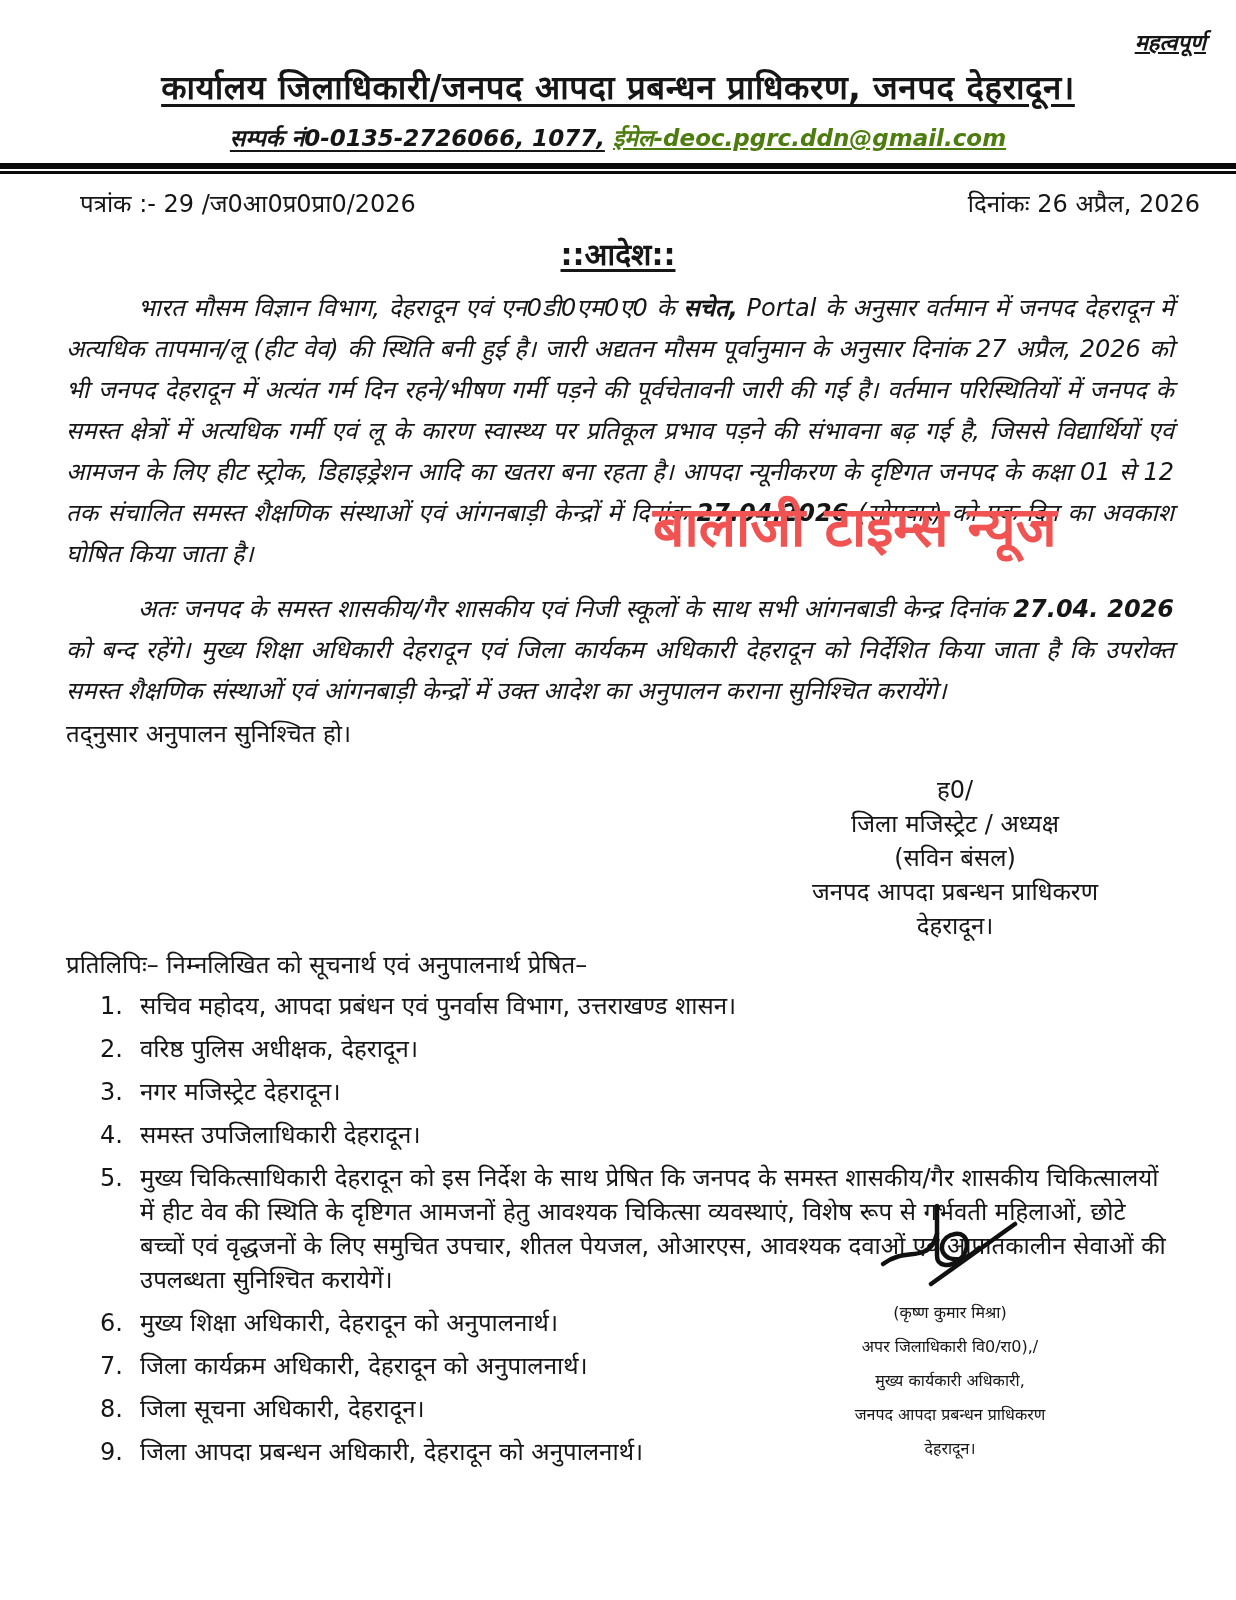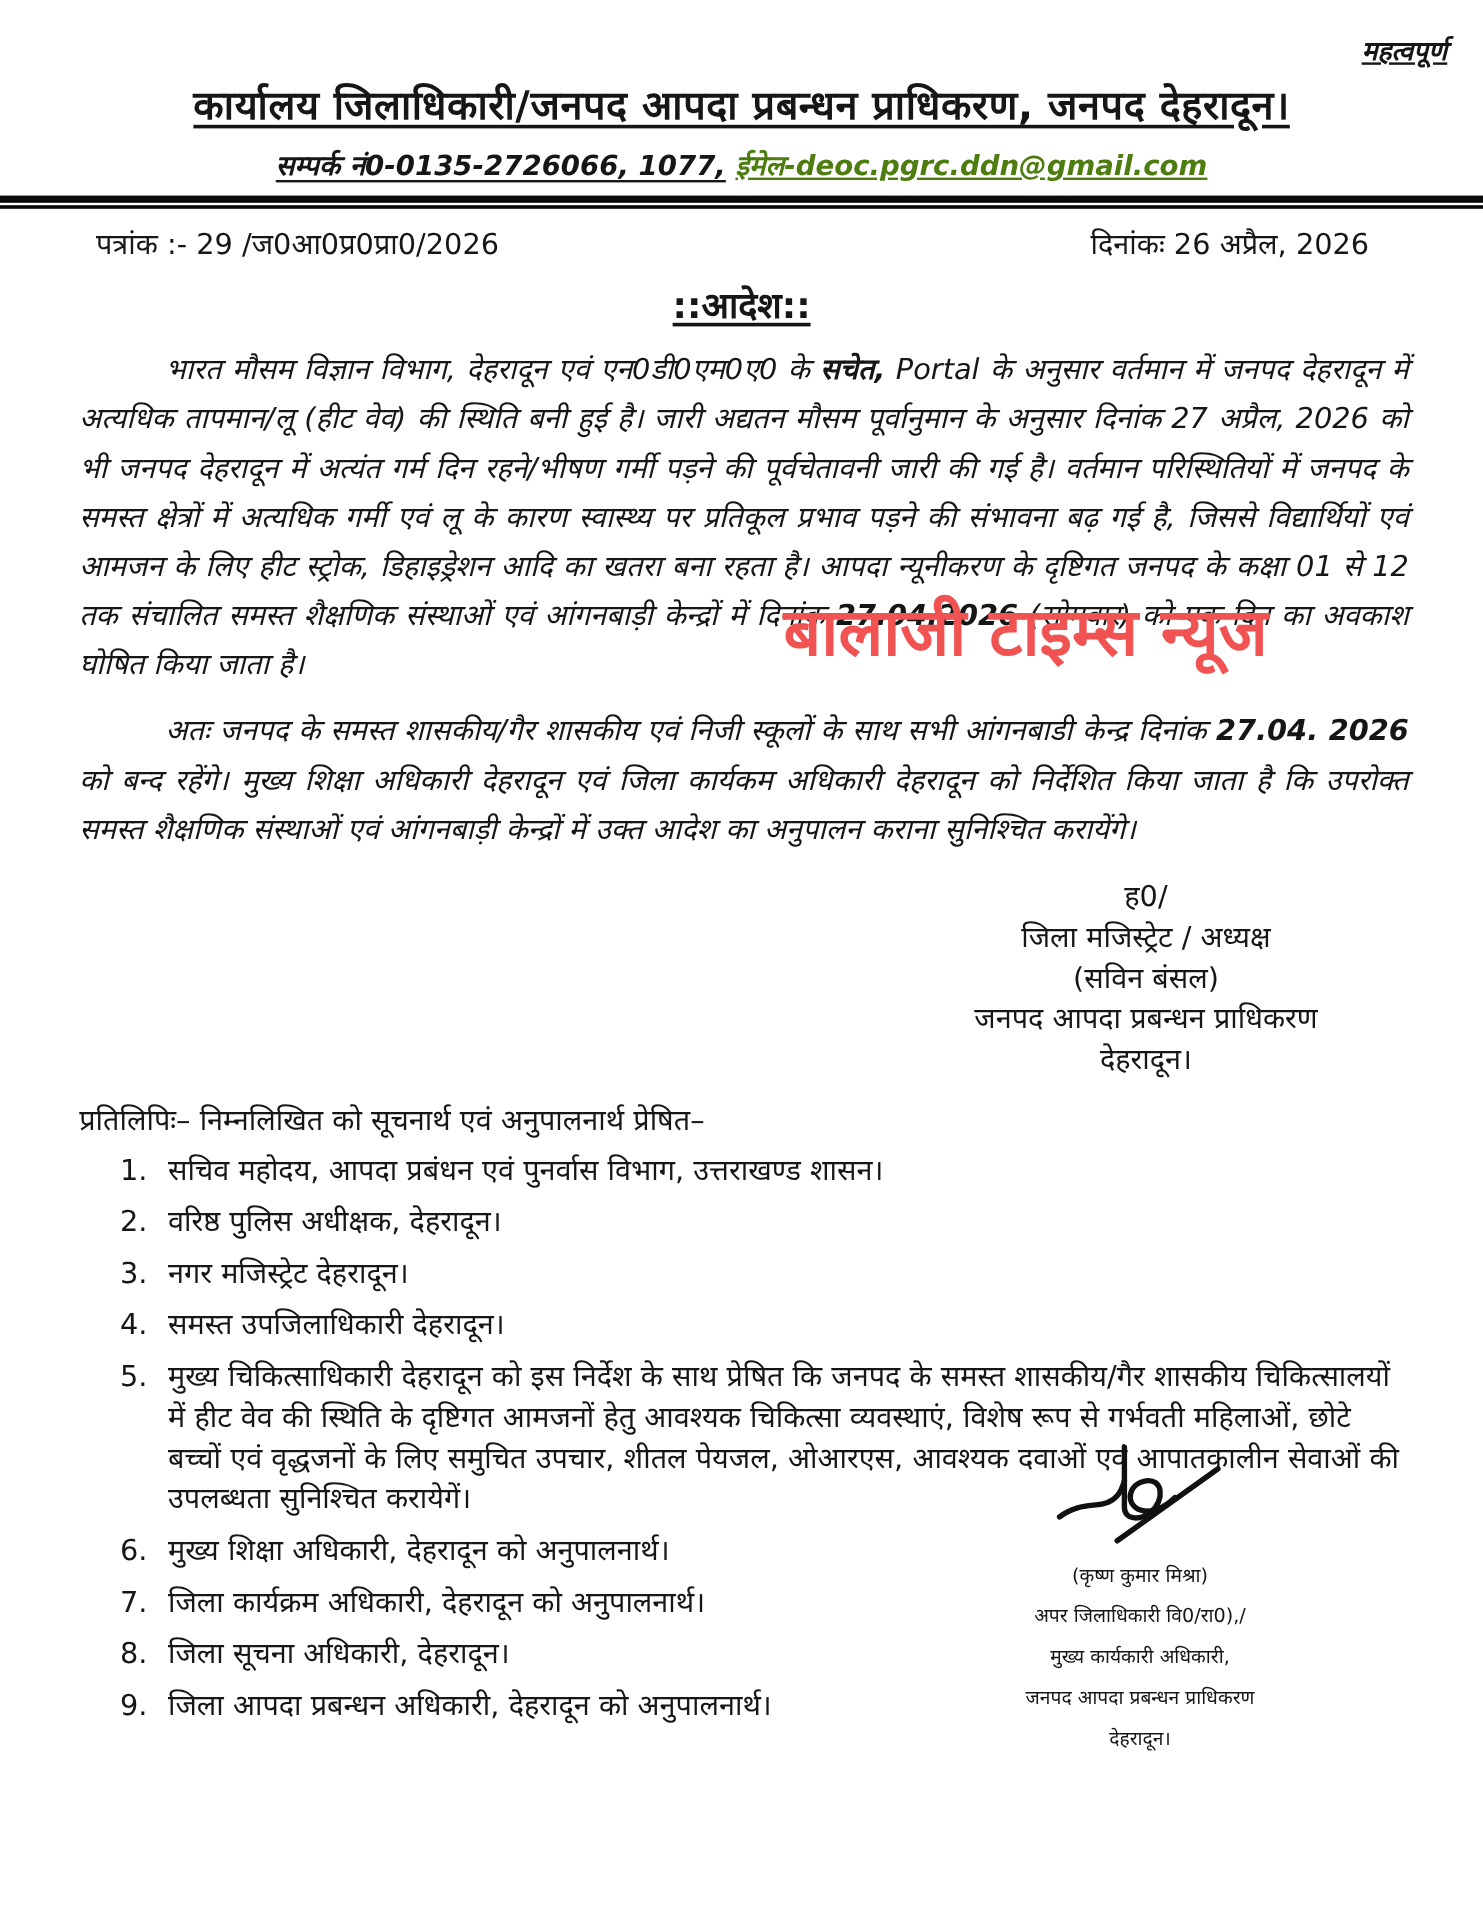--- a/index.html
+++ b/index.html
@@ -43,21 +43,21 @@
   .rule{
     margin-top:10px;
     height:2px;
     border-top:6px solid #0a0a0a;
     border-bottom:3px solid #0a0a0a;
     background:#ffffff;
   }
   .meta-row{
     display:flex;
     justify-content:space-between;
-    padding:12px 95px 0 80px;
+    padding:12px 36px 0 80px;
     font-size:24px;
   }
   .order-title{
     margin-top:14px;
     text-align:center;
     font-size:30px;
     font-weight:bold;
   }
   .order-title span{text-decoration:underline;text-underline-offset:4px;}
   .body-para{
@@ -85,21 +85,21 @@
     line-height:41px;
   }
   .sig-block{
     width:330px;
     margin:18px 116px 0 auto;
     text-align:center;
     font-size:24px;
     line-height:34px;
   }
   .copies-heading{
-    margin:16px 62px 0 66px;
+    margin:4px 62px 0 66px;
     font-size:24px;
   }
   .copy-list{margin:8px 62px 0 100px;font-size:24px;}
   .copy-item{
     display:flex;
     align-items:flex-start;
     margin-top:9px;
     line-height:34px;
   }
   .copy-no{width:40px;flex:0 0 40px;}
@@ -152,20 +152,21 @@
   </p>
 
   <div class="watermark">बालाजी टाइम्स न्यूज</div>
 
   <p class="body-para indent">
     <span>अतः जनपद के समस्त शासकीय/गैर शासकीय एवं निजी स्कूलों के साथ सभी आंगनबाडी केन्द्र दिनांक</span>
     <span class="bold">27.04. 2026</span>
     <span>को बन्द रहेंगे। मुख्य शिक्षा अधिकारी देहरादून एवं जिला कार्यकम अधिकारी देहरादून को निर्देशित किया जाता है कि उपरोक्त समस्त शैक्षणिक संस्थाओं एवं आंगनबाड़ी केन्द्रों में उक्त आदेश का अनुपालन कराना सुनिश्चित करायेंगे।</span>
   </p>
 
+  <p class="compliance">तद्नुसार अनुपालन सुनिश्चित हो।</p>
 
   <div class="sig-block">
     <div>ह0/</div>
     <div>जिला मजिस्ट्रेट / अध्यक्ष</div>
     <div>(सविन बंसल)</div>
     <div>जनपद आपदा प्रबन्धन प्राधिकरण</div>
     <div>देहरादून।</div>
   </div>
 
   <div class="copies-heading">प्रतिलिपिः– निम्नलिखित को सूचनार्थ एवं अनुपालनार्थ प्रेषित–</div>

